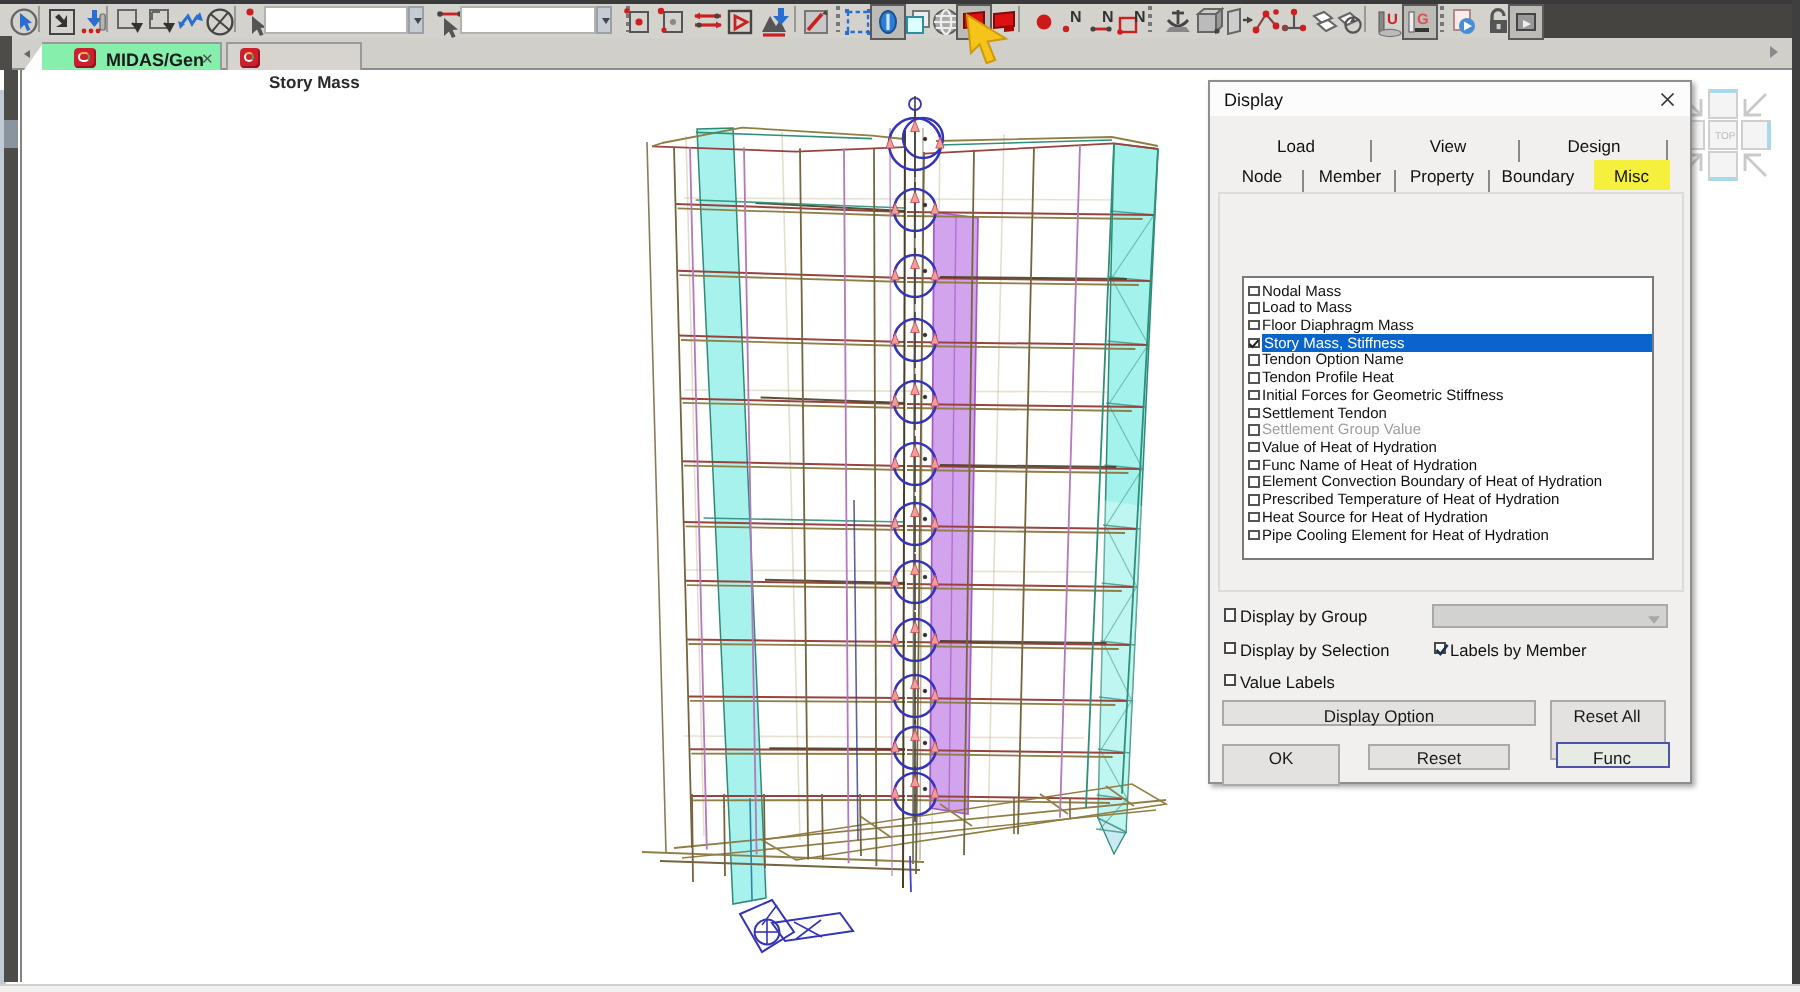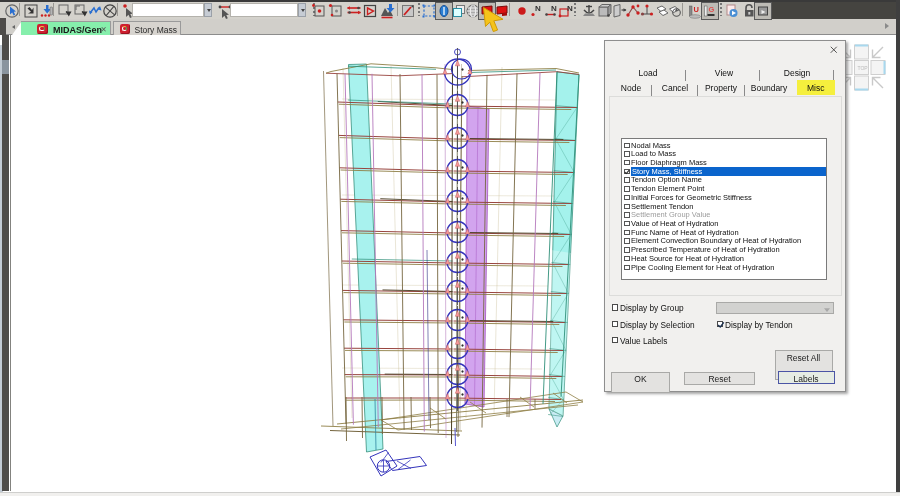--- a/index.html
+++ b/index.html
@@ -11,21 +11,21 @@
 .dsep{position:absolute;top:3px;width:2px;height:13px;background-image:repeating-linear-gradient(#777 0 2px,transparent 2px 4px)}
 .combo{position:absolute;top:2.5px;height:14px;background:#fff;border:1px solid #b4b2ac}
 .dbtn{position:absolute;top:2.5px;width:8px;height:14px;background:#c6ccd4;border:1px solid #9aa0a8}
 .dbtn span{position:absolute;left:1.5px;top:5px;border-left:2.5px solid transparent;border-right:2.5px solid transparent;border-top:3.5px solid #444}
 #tabbar{position:absolute;left:0;top:19px;width:900px;height:16px;background:#d1cfca;border-bottom:1.6px solid #8c8c8c}
 #tab1{position:absolute;left:21px;top:21px;width:90px;height:14px;background:#86efac;border:1px solid #9a9a9a;border-bottom:none;border-left:none}
 #tab1s{position:absolute;left:12px;top:21px;width:0;height:0;border-bottom:14px solid #fdfdfd;border-left:10px solid transparent}
 #tab1 .tx{position:absolute;left:32px;top:2.5px;font-size:9px;font-weight:700;color:#1a1a1a;white-space:nowrap}
 #tab1 .x{position:absolute;left:79.5px;top:3px;font-size:7.5px;color:#555}
 #tab2{position:absolute;left:112.5px;top:21px;width:68px;height:14px;background:#d7d4cf;border:1px solid #9a9a9a;border-bottom:none}
-#tab2 .tx{position:absolute;left:21px;top:3px;font-size:8.5px;font-weight:400;color:#2a2a2a;white-space:nowrap}
+#tab2 .tx{position:absolute;left:21px;top:14px;font-size:8.5px;font-weight:700;color:#2a2a2a;white-space:nowrap}
 .mlogo{position:absolute;width:10.5px;height:10.5px;border-radius:2.2px;background:#cf1f2f;box-shadow:inset -1px -1px 0 #9a1220}
 .mlogo i{position:absolute;left:2.4px;top:2.2px;width:5.6px;height:5.6px;border:1.5px solid #fff;border-top-color:#efb63c;border-right-color:#55a556;border-radius:50%}
 #tabarrL{position:absolute;left:11.5px;top:24.5px;width:0;height:0;border-top:2.8px solid transparent;border-bottom:2.8px solid transparent;border-right:3.8px solid #666}
 #tabarrR{position:absolute;left:885px;top:23px;width:0;height:0;border-top:3.5px solid transparent;border-bottom:3.5px solid transparent;border-left:4.5px solid #8a8a8a}
 #lstrip{position:absolute;left:0;top:45px;width:2.5px;height:447px;background:#c2cbd4}
 #ldark1{position:absolute;left:0;top:18px;width:6.2px;height:16.5px;background:#4e4c49}
 #lstrip2{position:absolute;left:2px;top:34.5px;width:7px;height:456.5px;background:#4e4c49}
 #lstrip3{position:absolute;left:9.5px;top:35px;width:1.8px;height:456px;background:#83837f}
 #lnotch{position:absolute;left:2px;top:60px;width:7px;height:14px;background:#8a949e}
 #rstrip{position:absolute;left:895.5px;top:0;width:4.5px;height:496px;background:#3f3f3f}
@@ -515,47 +515,48 @@
       <rect x="16.5" y="18.5" width="14" height="14" fill="#f4f4f4" stroke="#cfcfcf"></rect>
       <text x="19.5" y="27.5" font-size="5" fill="#bbbbbb" font-family="Liberation Sans">TOP</text>
       <rect x="16.5" y="34" width="14" height="14" fill="#f4f4f4" stroke="#cfcfcf"></rect>
       <line x1="17" y1="47.5" x2="30" y2="47.5" stroke="#a8d8ee" stroke-width="2"></line>
       <path d="M4.5,15.5 L12.5,15.5 L12.5,7.5 M12.5,15.5 L2,5" stroke="#c9c9c9" stroke-width="1.4" fill="none"></path>
       <path d="M42.5,15.5 L34.5,15.5 L34.5,7.5 M34.5,15.5 L45,5" stroke="#c9c9c9" stroke-width="1.4" fill="none"></path>
       <path d="M4.5,35.5 L12.5,35.5 L12.5,43.5 M12.5,35.5 L2,46" stroke="#c9c9c9" stroke-width="1.4" fill="none"></path>
       <path d="M42.5,35.5 L34.5,35.5 L34.5,43.5 M34.5,35.5 L45,46" stroke="#c9c9c9" stroke-width="1.4" fill="none"></path>
     </svg></div>
 <div id="dlg">
+    <div id="dtitle">Display</div>
     <div id="dx"><svg viewBox="0 0 10 10" width="7.5" height="7.5">
         <path d="M1,1 L9,9 M9,1 L1,9" stroke="#333" stroke-width="1.1"></path>
       </svg></div>
     <div class="t1" style="left:13px;top:27px;width:60px">Load</div>
     <div class="t1" style="left:89px;top:27px;width:60px">View</div>
     <div class="t1" style="left:162px;top:27px;width:60px">Design</div>
     <div class="tsep" style="left:80px;top:28.5px"></div>
     <div class="tsep" style="left:154px;top:28.5px"></div>
     <div class="tsep" style="left:228px;top:28.5px"></div>
     <div class="t1" style="left:-4px;top:42px;width:60px">Node</div>
-    <div class="t1" style="left:40px;top:42px;width:60px">Cancel</div>
+    <div class="t1" style="left:40px;top:42px;width:60px">Member</div>
     <div class="t1" style="left:86px;top:42px;width:60px">Property</div>
     <div class="t1" style="left:134px;top:42px;width:60px">Boundary</div>
     <div class="tsep" style="left:46px;top:43.5px"></div>
     <div class="tsep" style="left:92px;top:43.5px"></div>
     <div class="tsep" style="left:139px;top:43.5px"></div>
     <div id="misc">Misc</div>
     <div id="tframe"></div>
     <div id="lbox">
       <div class="lrow" style="top:1.50px"><span class="lcb"></span><span style="color:#101010">Nodal Mass</span></div>
       <div class="lrow" style="top:10.22px"><span class="lcb"></span><span style="color:#101010">Load to Mass</span></div>
       <div class="lrow" style="top:18.94px"><span class="lcb"></span><span style="color:#101010">Floor Diaphragm Mass</span></div>
       <div class="lrow" style="top:27.66px"><span class="lcb"><svg viewBox="0 0 8 8" width="6" height="6">
             <path d="M1,4 L3,6 L7,1.4" stroke="#222" stroke-width="1.4" fill="none"></path>
           </svg></span><span class="lsel">Story Mass, Stiffness</span></div>
       <div class="lrow" style="top:36.38px"><span class="lcb"></span><span style="color:#101010">Tendon Option Name</span></div>
-      <div class="lrow" style="top:45.10px"><span class="lcb"></span><span style="color:#101010">Tendon Element Point</span></div>
+      <div class="lrow" style="top:45.10px"><span class="lcb"></span><span style="color:#101010">Tendon Profile Heat</span></div>
       <div class="lrow" style="top:53.82px"><span class="lcb"></span><span style="color:#101010">Initial Forces for Geometric Stiffness</span></div>
       <div class="lrow" style="top:62.54px"><span class="lcb"></span><span style="color:#101010">Settlement Tendon</span></div>
       <div class="lrow" style="top:71.26px"><span class="lcb"></span><span style="color:#9d9d9d">Settlement Group Value</span></div>
       <div class="lrow" style="top:79.98px"><span class="lcb"></span><span style="color:#101010">Value of Heat of Hydration</span></div>
       <div class="lrow" style="top:88.70px"><span class="lcb"></span><span style="color:#101010">Func Name of Heat of Hydration</span></div>
       <div class="lrow" style="top:97.42px"><span class="lcb"></span><span style="color:#101010">Element Convection Boundary of Heat of Hydration</span></div>
       <div class="lrow" style="top:106.14px"><span class="lcb"></span><span style="color:#101010">Prescribed Temperature of Heat of Hydration</span></div>
       <div class="lrow" style="top:114.86px"><span class="lcb"></span><span style="color:#101010">Heat Source for Heat of Hydration</span></div>
       <div class="lrow" style="top:123.58px"><span class="lcb"></span><span style="color:#101010">Pipe Cooling Element for Heat of Hydration</span></div>
     </div>
@@ -566,22 +567,23 @@
         <path d="M0,0 L8,0 L4,5 z" fill="#a8a8a8"></path>
       </svg>
     </div>
     <span class="cb" style="left:6.5px;top:279.5px"></span>
     <div class="lbl" style="left:15px;top:278.5px">Display by Selection</div>
     <span class="cb" style="left:111.5px;top:279.5px">
       <svg viewBox="0 0 10 10" width="8" height="8" style="position:absolute;left:-1px;top:-1px">
         <path d="M1.5,5 L4,7.5 L8.5,1.8" stroke="#1a3050" stroke-width="1.6" fill="none"></path>
       </svg>
     </span>
-    <div class="lbl" style="left:120px;top:278.5px">Display by Tendon</div>
+    <div class="lbl" style="left:120px;top:278.5px">Labels by Member</div>
     <span class="cb" style="left:6.5px;top:295.5px"></span>
     <div class="lbl" style="left:15px;top:294.5px">Value Labels</div>
+    <div class="btn" style="left:6px;top:309px;width:157px;height:13px">Display Option</div>
     <div class="btn" style="left:169.5px;top:309px;width:58px;height:30px">Reset All</div>
     <div class="btn" style="left:6px;top:330.5px;width:59px;height:21px">OK</div>
     <div class="btn" style="left:79px;top:330.5px;width:71px;height:13px">Reset</div>
-    <div class="btn" id="apply" style="left:172.5px;top:330px;width:57px;height:12.5px">Labels</div>
+    <div class="btn" id="apply" style="left:172.5px;top:330px;width:57px;height:12.5px">Func</div>
   </div>
 <svg id="cursor" width="900" height="496">
     <polygon points="483.5,7.5 485.5,26.5 489.8,22.2 493.3,31.6 497.6,30.0 493.8,20.8 503,19.3" fill="#f5c31a" stroke="#cf9a08" stroke-width="1"></polygon>
   </svg>
 </body></html>

